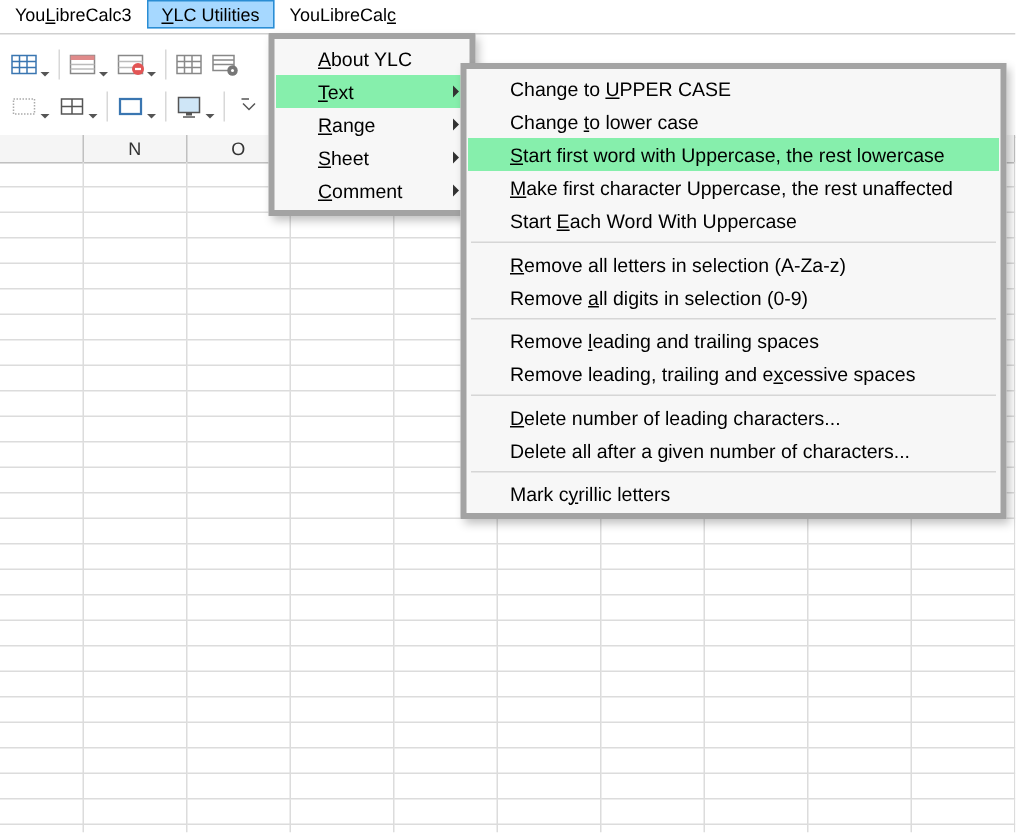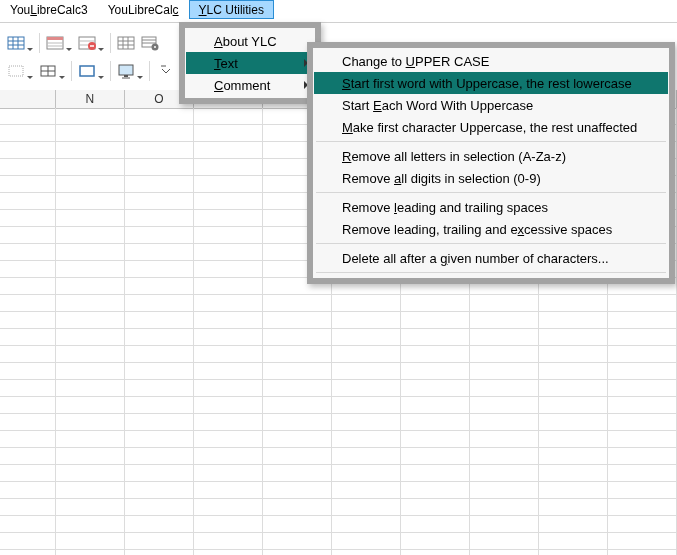--- a/index.html
+++ b/index.html
@@ -108,21 +108,21 @@
     width: 72px;
     height: 17px;
     border-right: 1px solid #dcdcdc;
     border-bottom: 1px solid #dcdcdc;
     box-sizing: border-box;
   }
   
   .menu {
     position: absolute;
     background: #f7f7f7;
-    border: 6px solid #a3a3a3;
+    border: 4px solid #a3a3a3;
     box-shadow: 2px 3px 6px rgba(0,0,0,0.25);
     padding: 2px 1px;
     font-size: 13px;
     color: #000;
   }
   .menu[data-level="1"] {
     left: 179px;
     top: 22px;
     width: 128px;
   }
@@ -133,21 +133,21 @@
   }
   .menu-item {
     display: flex;
     align-items: center;
     height: 22px;
     padding: 0 18px 0 28px;
     position: relative;
     cursor: default;
   }
   .menu-item.hover {
-    background: #0f766e;
+    background: #86efac;
   }
   .menu-item .arrow {
     position: absolute;
     right: 6px;
     top: 7px;
     width: 0;
     height: 0;
     border-top: 4px solid transparent;
     border-bottom: 4px solid transparent;
     border-left: 4px solid #333;
@@ -157,22 +157,22 @@
     background: #d6d6d6;
     margin: 3px 2px;
   }
   .mn-underline { text-decoration: underline; text-decoration-thickness: 1px; }
 </style>
 </head>
 <body>
 
 <div class="menubar">
   <div class="mitem"><span>You<span class="mn-underline">L</span>ibreCalc3</span></div>
+  <div class="mitem active"><span><span class="mn-underline">Y</span>LC Utilities</span></div>
   <div class="mitem"><span>YouLibreCal<span class="mn-underline">c</span></span></div>
-  <div class="mitem active"><span><span class="mn-underline">Y</span>LC Utilities</span></div>
 </div>
 
 <div class="toolbar">
   <div class="tb-row">
     <div class="tb-btn with-dd">
       <svg width="18" height="18">
           <rect x="1" y="3" width="16" height="12" fill="#fff" stroke="#3a76b1"></rect>
           <line x1="1" y1="7" x2="17" y2="7" stroke="#3a76b1"></line>
           <line x1="1" y1="11" x2="17" y2="11" stroke="#3a76b1"></line>
           <line x1="6" y1="3" x2="6" y2="15" stroke="#3a76b1"></line>
@@ -604,50 +604,67 @@
 
 <div class="menu" data-level="1" id="menu1">
     <div class="menu-item">
       <span class="menu-label"><span class="mn-underline">A</span>bout YLC</span>
     </div>
     <div class="menu-item hover">
       <span class="menu-label"><span class="mn-underline">T</span>ext</span>
       <span class="arrow"></span>
     </div>
     <div class="menu-item">
+      <span class="menu-label"><span class="mn-underline">R</span>ange</span>
+      <span class="arrow"></span>
+    </div>
+    <div class="menu-item">
+      <span class="menu-label"><span class="mn-underline">S</span>heet</span>
+      <span class="arrow"></span>
+    </div>
+    <div class="menu-item">
       <span class="menu-label"><span class="mn-underline">C</span>omment</span>
       <span class="arrow"></span>
     </div>
   </div>
 
 <div class="menu" data-level="2" id="menu2">
     <div class="menu-item">
       <span class="menu-label">Change to <span class="mn-underline">U</span>PPER CASE</span>
     </div>
+    <div class="menu-item">
+      <span class="menu-label">Change <span class="mn-underline">t</span>o lower case</span>
+    </div>
     <div class="menu-item hover">
       <span class="menu-label"><span class="mn-underline">S</span>tart first word with Uppercase, the rest lowercase</span>
     </div>
     <div class="menu-item">
+      <span class="menu-label"><span class="mn-underline">M</span>ake first character Uppercase, the rest unaffected</span>
+    </div>
+    <div class="menu-item">
       <span class="menu-label">Start <span class="mn-underline">E</span>ach Word With Uppercase</span>
     </div>
-    <div class="menu-item">
-      <span class="menu-label"><span class="mn-underline">M</span>ake first character Uppercase, the rest unaffected</span>
-    </div>
     <div class="menu-sep"></div>
     <div class="menu-item">
       <span class="menu-label"><span class="mn-underline">R</span>emove all letters in selection (A-Za-z)</span>
     </div>
     <div class="menu-item">
       <span class="menu-label">Remove <span class="mn-underline">a</span>ll digits in selection (0-9)</span>
     </div>
     <div class="menu-sep"></div>
     <div class="menu-item">
       <span class="menu-label">Remove <span class="mn-underline">l</span>eading and trailing spaces</span>
     </div>
     <div class="menu-item">
       <span class="menu-label">Remove leading, trailing and e<span class="mn-underline">x</span>cessive spaces</span>
     </div>
     <div class="menu-sep"></div>
     <div class="menu-item">
+      <span class="menu-label"><span class="mn-underline">D</span>elete number of leading characters...</span>
+    </div>
+    <div class="menu-item">
       <span class="menu-label">Delete all after a <span class="mn-underline">g</span>iven number of characters...</span>
     </div>
     <div class="menu-sep"></div>
+    <div class="menu-item">
+      <span class="menu-label">Mark c<span class="mn-underline">y</span>rillic letters</span>
+    </div>
   </div>
 
 </body></html>

